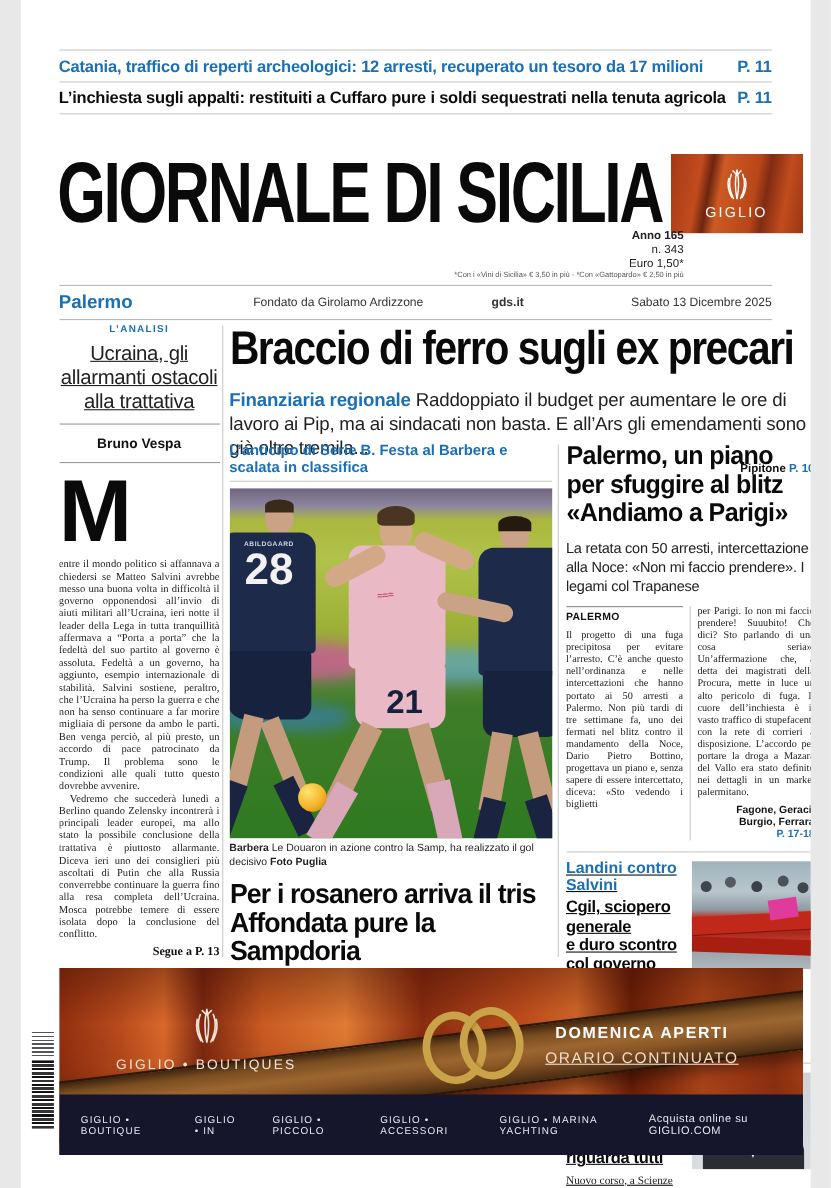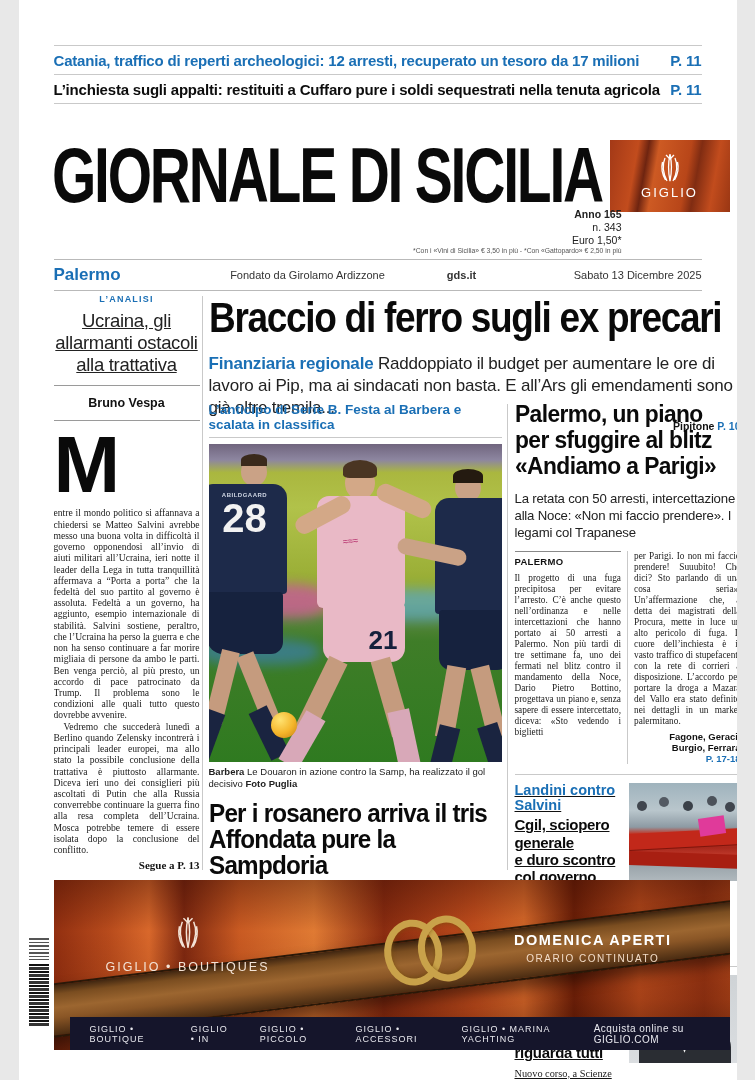--- a/index.html
+++ b/index.html
@@ -107,23 +107,23 @@
      background:linear-gradient(180deg,#3d2410 0%,#7a4d20 18%,#9c6630 45%,#8a5626 65%,#4a2c12 100%);
      border-top:2px solid #2a1808;border-bottom:2px solid #2a1808;box-shadow:0 8px 14px rgba(0,0,0,.45);}
   .buckle{position:absolute;left:330px;top:38px;width:84px;height:64px;transform:rotate(-7deg);}
   .buckle .g{position:absolute;width:44px;height:52px;border:7px solid #c9a24a;border-radius:50%;
      box-shadow:inset 0 0 4px rgba(120,80,10,.8);}
   .buckle .g2{left:34px;}
   .ad .brand{position:absolute;left:52px;top:36px;text-align:center;}
   .ad .brand .bname{font-size:12.5px;letter-spacing:2px;color:#f3e3d6;margin-top:6px;}
   .ad .promo{position:absolute;right:58px;top:52px;text-align:center;}
   .ad .promo .p1{font-size:14.5px;font-weight:700;letter-spacing:1.5px;}
-  .ad .promo .p2{font-size:10px;letter-spacing:1.5px;color:#f3ddc9;margin-top:5px;}
-  .adnav{position:absolute;left:16px;right:0;bottom:0;height:33px;background:#15152b;
-     display:flex;align-items:center;padding:0 20px;gap:26px;font-size:9px;letter-spacing:1px;color:#e8e8ee;}
+  .ad .promo .p2{font-size:14px;letter-spacing:1.5px;color:#f3ddc9;margin-top:5px;text-decoration:underline;}
+  .adnav{position:absolute;left:0;right:0;bottom:0;height:33px;background:#15152b;
+     display:flex;align-items:center;padding:11px 20px;gap:26px;font-size:9px;letter-spacing:1px;color:#e8e8ee;}
   .adnav .online{margin-left:auto;font-size:10px;letter-spacing:.5px;}
 
   
   .barcode{position:absolute;left:10px;top:938px;width:20px;}
   .bc1{height:22px;background:repeating-linear-gradient(180deg,#555 0 1.5px,#fff 1.5px 3.5px);}
   .bc2{margin-top:4px;height:62px;background:repeating-linear-gradient(180deg,#111 0 2px,#fff 2px 3.5px,#333 3.5px 6px,#fff 6px 7px);}
 </style>
 </head>
 <body>
 
@@ -220,21 +220,21 @@
 
       <div class="player" style="left:88px;top:22px;width:130px;height:296px;">
         <div class="head" style="left:48px;top:0px;width:30px;height:34px;background:#d3a887;"></div>
         <div style="position:absolute;left:46px;top:-6px;width:34px;height:18px;border-radius:50% 50% 20% 20%;background:#4a3категория522;background:#4a3522;"></div>
         <div style="position:absolute;left:20px;top:30px;width:88px;height:112px;background:#e9b9c6;border-radius:12px 12px 6px 6px;">
           <div style="position:absolute;left:26px;top:40px;font-size:9px;color:#c04a7e;font-weight:700;transform:rotate(-6deg);">≈≈≈</div>
         </div>
         <div style="position:absolute;left:-4px;top:40px;width:60px;height:18px;background:#d3a887;border-radius:9px;transform:rotate(-28deg);"></div>
         <div style="position:absolute;left:78px;top:26px;width:58px;height:18px;background:#d3a887;border-radius:9px;transform:rotate(24deg);"></div>
         <div style="position:absolute;left:26px;top:138px;width:82px;height:58px;background:#e9b9c6;border-radius:4px 4px 14px 14px;">
-          <div style="position:absolute;right:7px;bottom:6px;font-size:26px;font-weight:900;color:#15203c;">21</div>
+          <div style="position:absolute;right:20px;bottom:6px;font-size:30px;font-weight:900;color:#15203c;">21</div>
         </div>
         <div style="position:absolute;left:14px;top:190px;width:20px;height:80px;background:#c59b7e;transform:rotate(26deg);"></div>
         <div style="position:absolute;left:84px;top:192px;width:20px;height:78px;background:#c59b7e;transform:rotate(-16deg);"></div>
         <div style="position:absolute;left:-6px;top:246px;width:22px;height:56px;background:#d8a8b8;transform:rotate(30deg);"></div>
         <div style="position:absolute;left:96px;top:244px;width:22px;height:56px;background:#d8a8b8;transform:rotate(-12deg);"></div>
       </div>
 
       <div class="player" style="left:218px;top:30px;width:90px;height:300px;">
         <div class="head" style="left:28px;top:0px;width:26px;height:28px;background:#caa286;"></div>
         <div style="position:absolute;left:26px;top:-5px;width:30px;height:14px;border-radius:50% 50% 0 0;background:#241a10;"></div>

